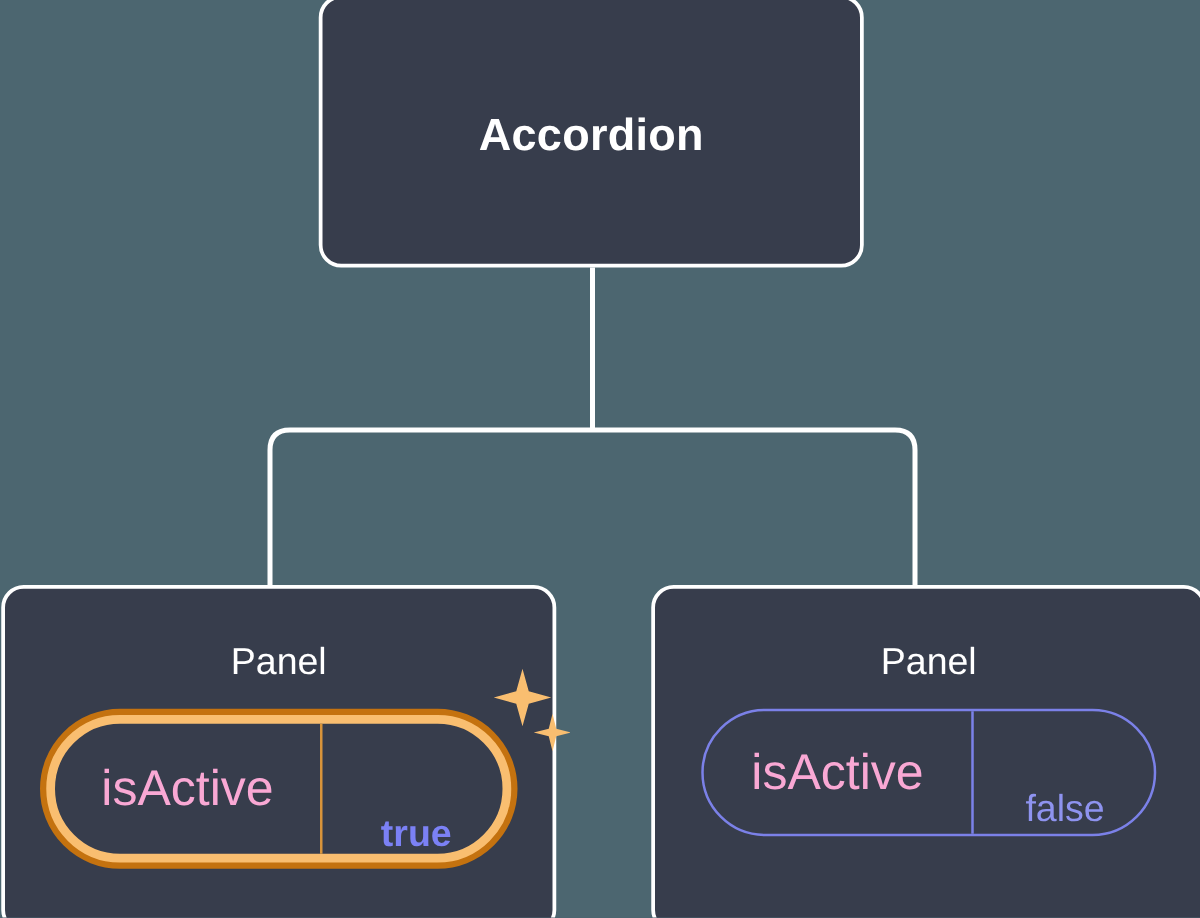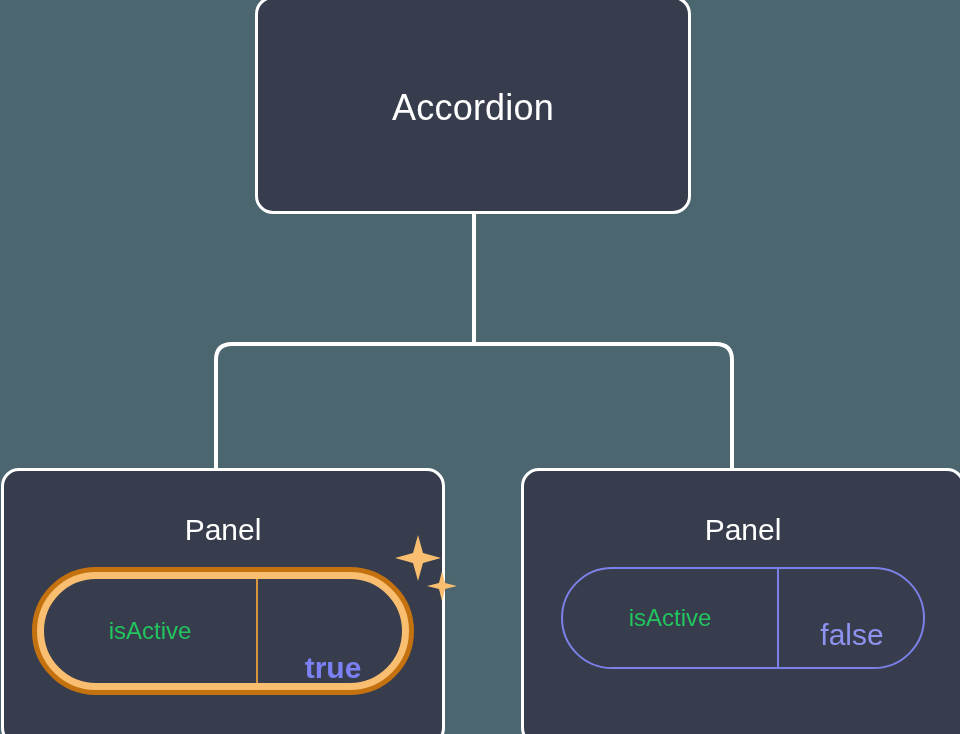--- a/index.html
+++ b/index.html
@@ -43,21 +43,21 @@
     top: -4px;
     width: 436px;
     height: 218px;
     display: flex;
     align-items: center;
     justify-content: center;
   }
   .node-title-root {
     color: #ffffff;
     font-size: 36px;
-    font-weight: 400;
+    font-weight: 700;
     letter-spacing: 0.2px;
     line-height: 1;
     padding-top: 6px;
   }
 
   .node-panel {
     top: 468px;
     height: 278px;
     display: flex;
     flex-direction: column;
@@ -137,22 +137,22 @@
     background: #7b81e8;
     flex: 0 0 2px;
   }
   .divider-amber {
     width: 2px;
     background: #d8943a;
     flex: 0 0 2px;
   }
 
   .prop-key {
-    color: #22c55e;
-    font-size: 24px;
+    color: #f9a8d4;
+    font-size: 40px;
     font-weight: 400;
     line-height: 1;
     white-space: nowrap;
   }
   .prop-val {
     color: #8e93ef;
     font-size: 30px;
     font-weight: 400;
     line-height: 1;
     white-space: nowrap;
@@ -160,21 +160,21 @@
   .prop-val-strong {
     color: #7b81f5;
     font-weight: 700;
   }
 
   
   .pill-highlight-inner .pill-cell-key { width: 212px; padding: 0; }
   .pill-highlight-inner .pill-cell-val { width: 150px; padding: 0; }
 
   .pill-plain .pill-cell-key { width: 214px; padding: 0; }
-  .pill-plain .pill-cell-val { width: 146px; padding: 17px; }
+  .pill-plain .pill-cell-val { width: 146px; padding: 4px; }
 
   
   .sparkles {
     position: absolute;
     right: -42px;
     top: -38px;
     width: 64px;
     height: 80px;
     pointer-events: none;
   }

